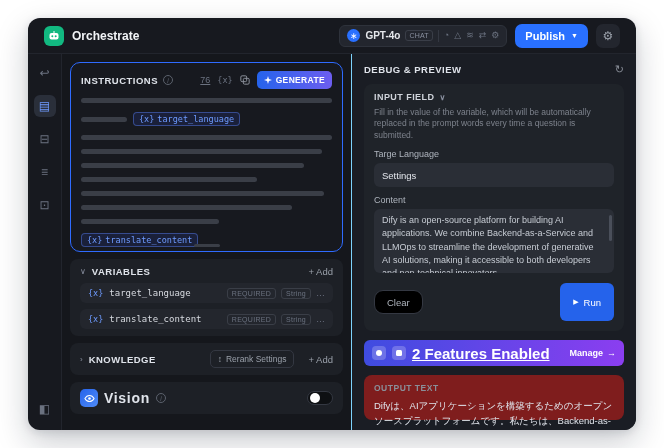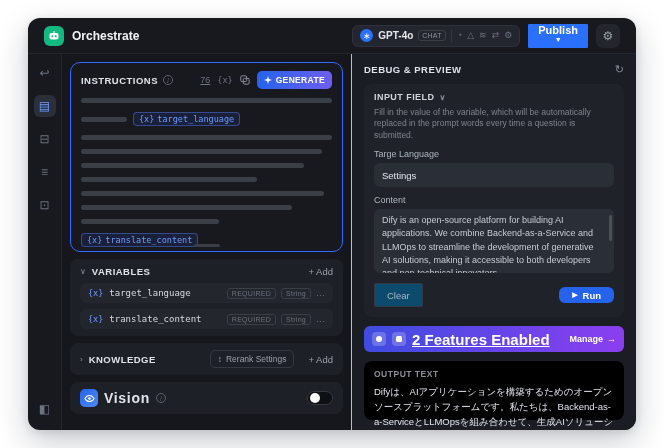--- a/index.html
+++ b/index.html
@@ -11,21 +11,21 @@
   .hdr { height:36px; flex:0 0 36px; display:flex; align-items:center; gap:8px; padding:0 16px; border-bottom:1px solid #22252d; }
   .appicon { width:20px; height:20px; border-radius:6px; background:#12b981; display:flex; align-items:center; justify-content:center; }
   .hdr-title { font-size:12px; font-weight:bold; color:#f2f4f7; }
   .spacer { flex:1; }
   .model-pill { height:22px; display:flex; align-items:center; gap:5px; padding:0 7px; background:#23262e; border:1px solid #2e323b; border-radius:6px; }
   .ai-dot { width:13px; height:13px; border-radius:50%; background:#2970ff; color:#fff; font-size:9px; display:flex; align-items:center; justify-content:center; }
   .model-name { font-size:10px; font-weight:bold; color:#e6e8ec; }
   .mode-badge { font-size:7px; color:#8a90a0; border:1px solid #3a3e48; border-radius:3px; padding:1px 3px; letter-spacing:.03em; }
   .mini-ic { font-size:9px; color:#6b7280; line-height:1; cursor:default; }
   .pill-div { width:1px; height:12px; background:#343842; }
-  .publish-btn { height:24px; display:flex; align-items:center; gap:0; padding:0 10px; border-radius:1px; background:#2970ff; color:#fff; font-size:11px; font-weight:bold;flex-direction:column; }
+  .publish-btn { height:24px; display:flex; align-items:center; gap:6px; padding:0 10px; border-radius:7px; background:#2970ff; color:#fff; font-size:11px; font-weight:bold; }
   .chev { font-size:7px; line-height:1; }
   .sq-btn { width:24px; height:24px; border-radius:7px; background:#23262e; color:#9aa0aa; display:flex; align-items:center; justify-content:center; font-size:12px; }
 
   
   .main { flex:1; display:flex; min-height:0; }
   .rail { width:34px; flex:0 0 34px; border-right:1px solid #22252d; display:flex; flex-direction:column; align-items:center; padding:8px 0 10px; gap:11px; }
   .rail-ic { width:22px; height:22px; display:flex; align-items:center; justify-content:center; color:#6b7280; font-size:12px; border-radius:6px; }
   .rail-ic.active { background:#2a2f3a; color:#6e9bff; }
   .rail-bottom { margin-top:auto; }
 
@@ -67,28 +67,28 @@
   .dbg-hd { display:flex; align-items:center; }
   .refresh { margin-left:auto; color:#8a8f99; font-size:11px; }
   .input-card { margin-top:8px; background:#1f2329; border-radius:8px; padding:8px 10px 10px; }
   .if-title { display:flex; align-items:center; gap:5px; font-size:9px; font-weight:bold; color:#cfd3da; letter-spacing:.05em; }
   .if-desc { margin-top:5px; font-size:8.5px; color:#7d828c; line-height:1.35; }
   .fld-label { margin:8px 0 4px; font-size:9px; color:#aeb4bd; }
   .fld-input { height:24px; background:#2a2e36; border-radius:6px; display:flex; align-items:center; padding:0 8px; font-size:9.5px; color:#e3e6ec; }
   .fld-area { position:relative; height:64px; background:#2a2e36; border-radius:6px; padding:5px 10px 5px 8px; font-size:9px; color:#c7ccd4; line-height:1.45; overflow:hidden; }
   .sbar { position:absolute; right:2px; top:6px; width:3px; height:26px; border-radius:2px; background:#4a4f5a; }
   .btn-row { margin-top:10px; display:flex; align-items:center; }
-  .clear-btn { height:24px; padding:0 12px; display:flex; align-items:center; border-radius:2px; background:#0c4a6e; border:1px solid #343842; color:#aeb4bd; font-size:9.5px; }
-  .run-btn { margin-left:auto; height:16px; padding:0 13px; display:flex; align-items:center; gap:5px; border-radius:6px; background:#2563eb; color:#fff; font-size:9.5px; font-weight:bold; }
+  .clear-btn { height:24px; padding:0 12px; display:flex; align-items:center; border-radius:9px; background:#000000; border:1px solid #343842; color:#aeb4bd; font-size:9.5px; }
+  .run-btn { margin-left:auto; height:38px; padding:0 13px; display:flex; align-items:center; gap:5px; border-radius:6px; background:#2563eb; color:#fff; font-size:9.5px; font-weight:normal; }
   .play { font-size:7px; }
   .feat-bar { margin-top:9px; height:26px; flex:0 0 26px; border-radius:6px; background:linear-gradient(90deg,#3f4ce0,#8b3ef0); display:flex; align-items:center; gap:6px; padding:0 8px; }
   .feat-tile { width:14px; height:14px; border-radius:4px; background:rgba(255,255,255,.22); display:flex; align-items:center; justify-content:center; }
   .feat-label { font-size:15px; font-weight:bold; color:#fff;text-decoration:underline; }
   .manage { margin-left:auto; display:flex; align-items:center; gap:4px; font-size:9px; font-weight:bold; color:#fff; }
-  .out-card { margin-top:9px; flex:1; background:#000000; border-radius:8px; padding:8px 10px; display:flex; flex-direction:column; min-height:0; }
+  .out-card { margin-top:9px; flex:1; background:#7f1d1d; border-radius:8px; padding:8px 10px; display:flex; flex-direction:column; min-height:0; }
   .out-title { font-size:8.5px; font-weight:bold; color:#8a8f99; letter-spacing:.06em; }
   .out-text { margin-top:6px; font-size:9.5px; color:#dfe3ea; line-height:1.55; word-break:break-all; }
   .ic-gray { color:#8a8f99; }
   svg { display:block; }
 </style>
 </head>
 <body>
 
 <div class="window">
 

